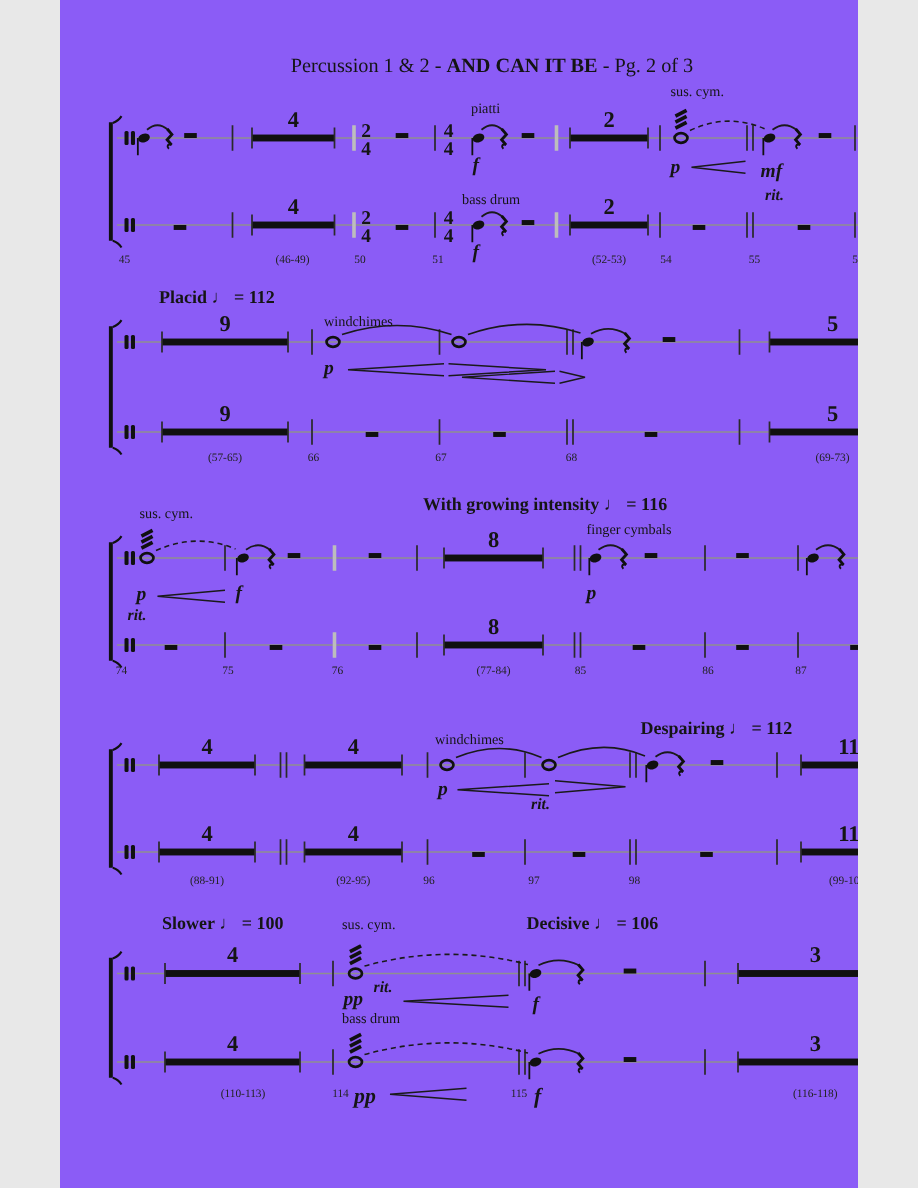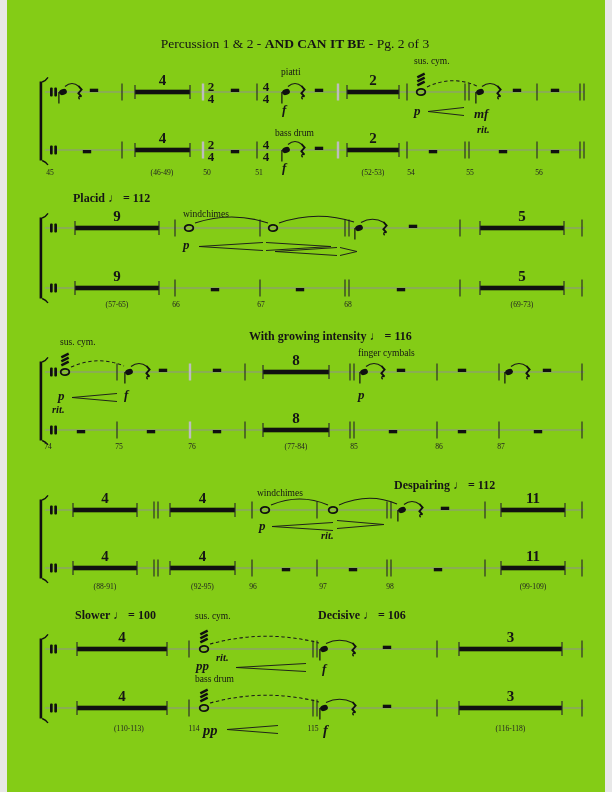--- a/index.html
+++ b/index.html
@@ -1,16 +1,16 @@
 <!DOCTYPE html>
 <html><head>
 <meta charset="utf-8">
 <style>
   html,body{margin:0;padding:0;background:#e8e8e8;}
-  #page{position:relative;width:598px;height:792px;background:#84cc16;margin:0 auto;
+  #page{position:relative;width:532px;height:792px;background:#8b5cf6;margin:0 auto;
         font-family:"Liberation Serif","DejaVu Serif",serif;overflow:hidden;}
   #title{position:absolute;top:36px;left:0;width:576px;text-align:center;
          font-size:13.5px;color:#141414;}
   #title .b{font-weight:bold;}
   svg{position:absolute;top:0;left:0;}
   svg text{fill:#151515;font-family:"Liberation Serif","DejaVu Serif",serif;}
   .sl{stroke:#8f8f8f;stroke-width:1;}
   .blp{stroke:#2a2a2a;stroke-width:1.15;fill:none;}
   .gbl{stroke:#bdbdbd;stroke-width:2.4;fill:none;}
   .blk{fill:#101010;}

